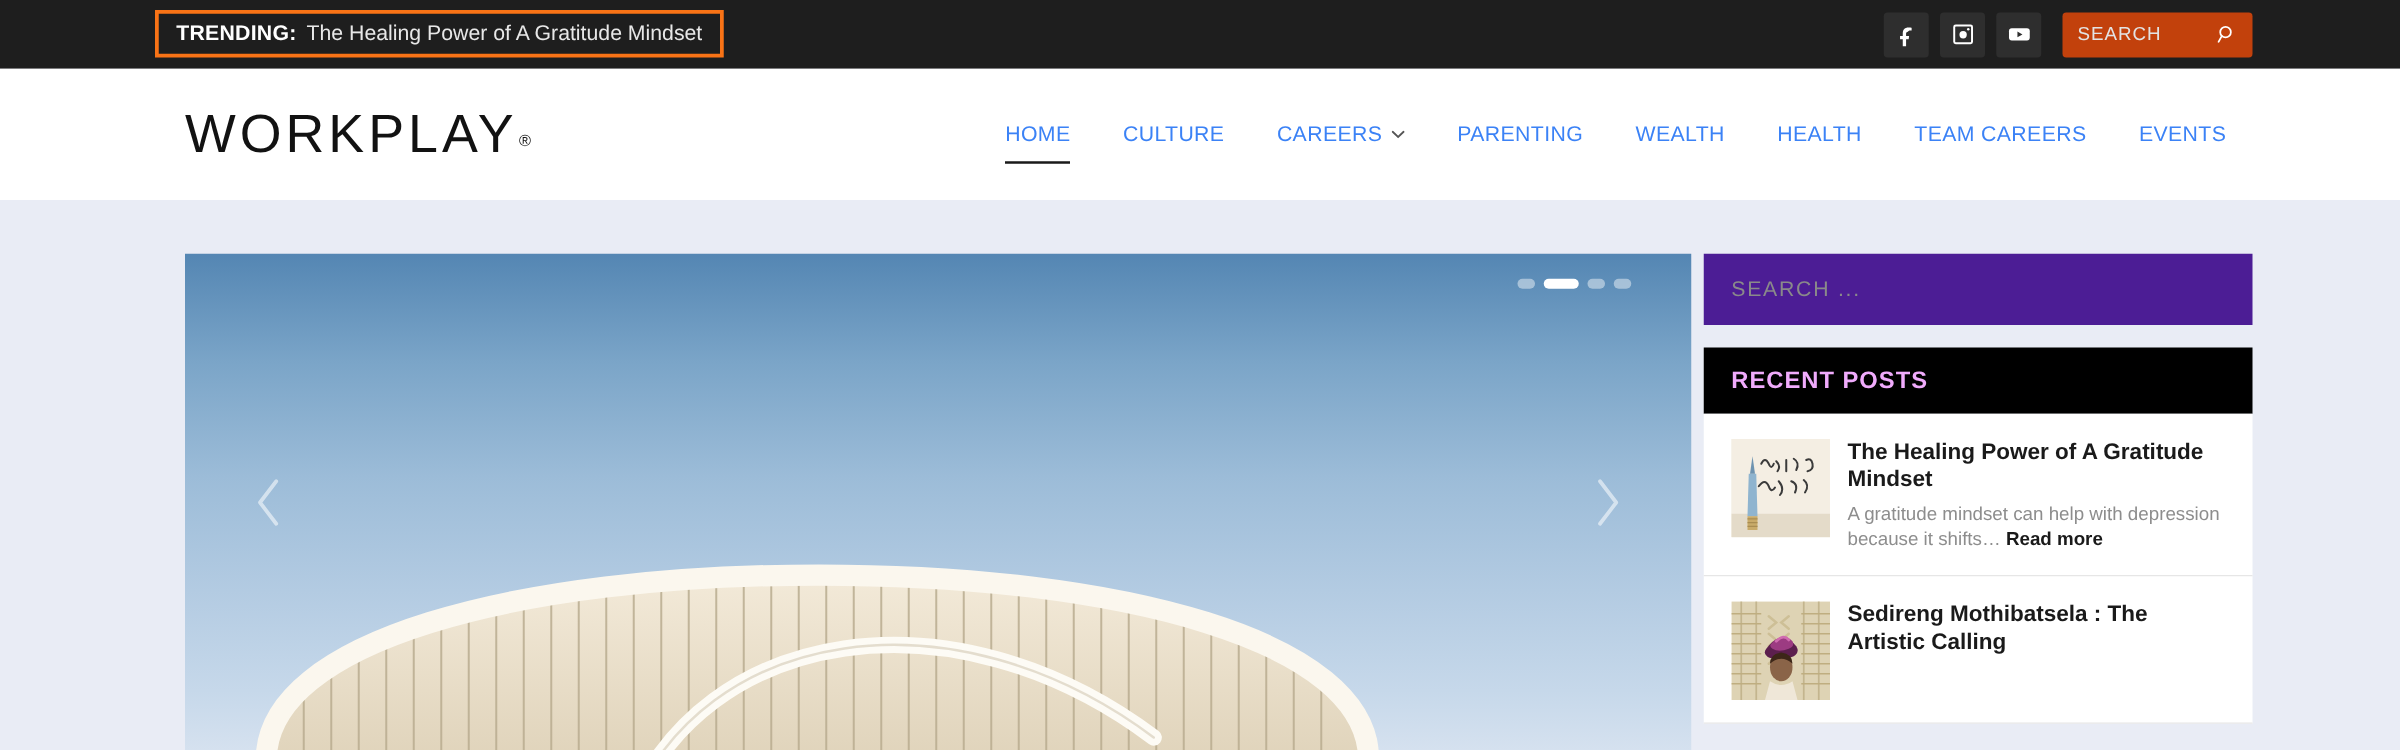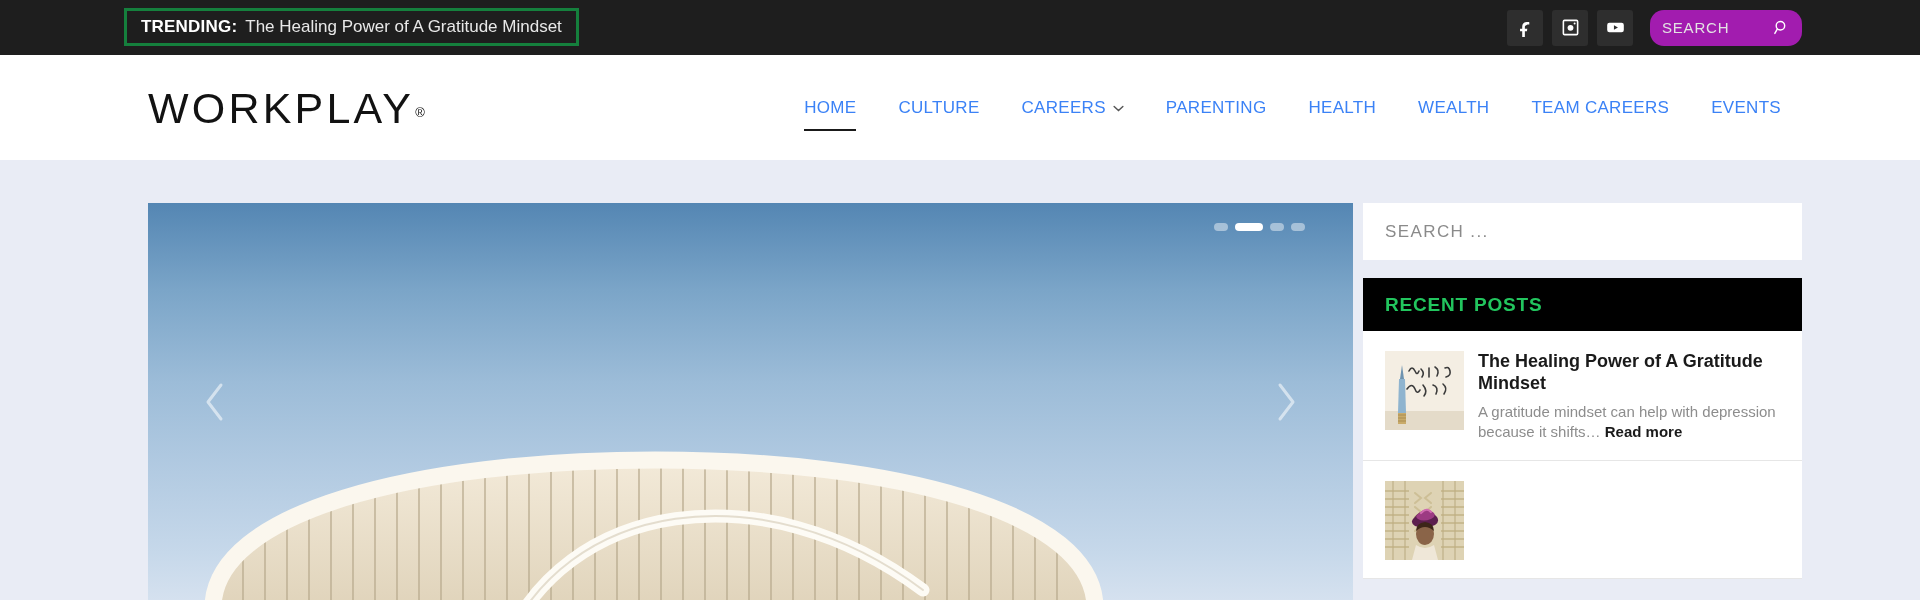--- a/index.html
+++ b/index.html
@@ -20,21 +20,21 @@
     position: relative;
   }
   .trending-wrap {
     position: absolute;
     left: 124px;
     top: 8px;
     height: 38px;
     display: flex;
     align-items: center;
     padding: 0 14px;
-    border: 3px solid #15803d;
+    border: 3px solid #f97316;
     background: #1e1e1e;
   }
   .trending-label {
     color: #ffffff;
     font-size: 17px;
     font-weight: bold;
     letter-spacing: .2px;
     white-space: nowrap;
   }
   .trending-text {
@@ -63,22 +63,22 @@
     justify-content: center;
     color: #ffffff;
     cursor: pointer;
   }
   .social svg { display: block; }
 
   .top-search {
     margin-left: 8px;
     width: 152px;
     height: 36px;
-    background: #a21caf;
-    border-radius: 14px;
+    background: #c2410c;
+    border-radius: 3px;
     display: flex;
     align-items: center;
     padding: 0 12px;
     cursor: text;
   }
   .top-search .ph {
     color: #e3e3e3;
     font-size: 15px;
     letter-spacing: .8px;
     flex: 1;
@@ -216,21 +216,21 @@
 
   
   .sidebar {
     flex: 1;
     min-width: 0;
     display: flex;
     flex-direction: column;
     gap: 18px;
   }
   .side-search {
-    background: #ffffff;
+    background: #4c1d95;
     height: 57px;
     display: flex;
     align-items: center;
     padding: 0 22px;
     cursor: text;
   }
   .side-search .ph {
     color: #8a8a8a;
     font-size: 17px;
     letter-spacing: 1.4px;
@@ -238,21 +238,21 @@
 
   .widget { background: transparent; }
   .widget-head {
     background: #000000;
     height: 53px;
     display: flex;
     align-items: center;
     padding: 0 22px;
   }
   .widget-title {
-    color: #22c55e;
+    color: #f0abfc;
     font-size: 19px;
     font-weight: bold;
     letter-spacing: .8px;
   }
   .widget-body { background: #ffffff; }
 
   .post {
     display: flex;
     gap: 14px;
     padding: 20px 22px 18px 22px;
@@ -355,25 +355,25 @@
           <path d="M1 1.6 6 6.4 11 1.6"></path>
         </svg>
       </span>
     </div>
 
     <div class="nav-item">
       <span class="nav-label">PARENTING</span>
     </div>
 
     <div class="nav-item">
+      <span class="nav-label">WEALTH</span>
+    </div>
+
+    <div class="nav-item">
       <span class="nav-label">HEALTH</span>
-    </div>
-
-    <div class="nav-item">
-      <span class="nav-label">WEALTH</span>
     </div>
 
     <div class="nav-item">
       <span class="nav-label">TEAM CAREERS</span>
     </div>
 
     <div class="nav-item">
       <span class="nav-label">EVENTS</span>
     </div>
 
@@ -551,20 +551,23 @@
                 <g>
                   <path d="M28 38 q12 -16 24 -2 q3 5 -2 8 q-10 5 -20 1 q-5 -3 -2 -7 z" fill="#5c1f4e"></path>
                   <path d="M32 34 q9 -10 17 -2 q2 4 -3 6 q-8 3 -13 0 q-3 -2 -1 -4 z" fill="#9c3b82"></path>
                   <path d="M36 32 q6 -6 10 -1" stroke="#d06bb0" stroke-width="2.2" fill="none" stroke-linecap="round"></path>
                   <ellipse cx="40" cy="53" rx="9" ry="11" fill="#8a6448"></ellipse>
                   <path d="M31 50 q9 -8 18 0 q0 -8 -9 -9 q-9 1 -9 9 z" fill="#3d2618"></path>
                   <path d="M31 64 q9 6 18 0 l4 15 h-26 z" fill="#efe7d8"></path>
                 </g>
               </svg>
             </div>
+            <div class="post-body">
+              <div class="post-title">Sedireng Mothibatsela : The Artistic Calling</div>
+            </div>
           </div>
 
         </div>
       </div>
     </aside>
 
   </div>
 </div>
 
 </body></html>

